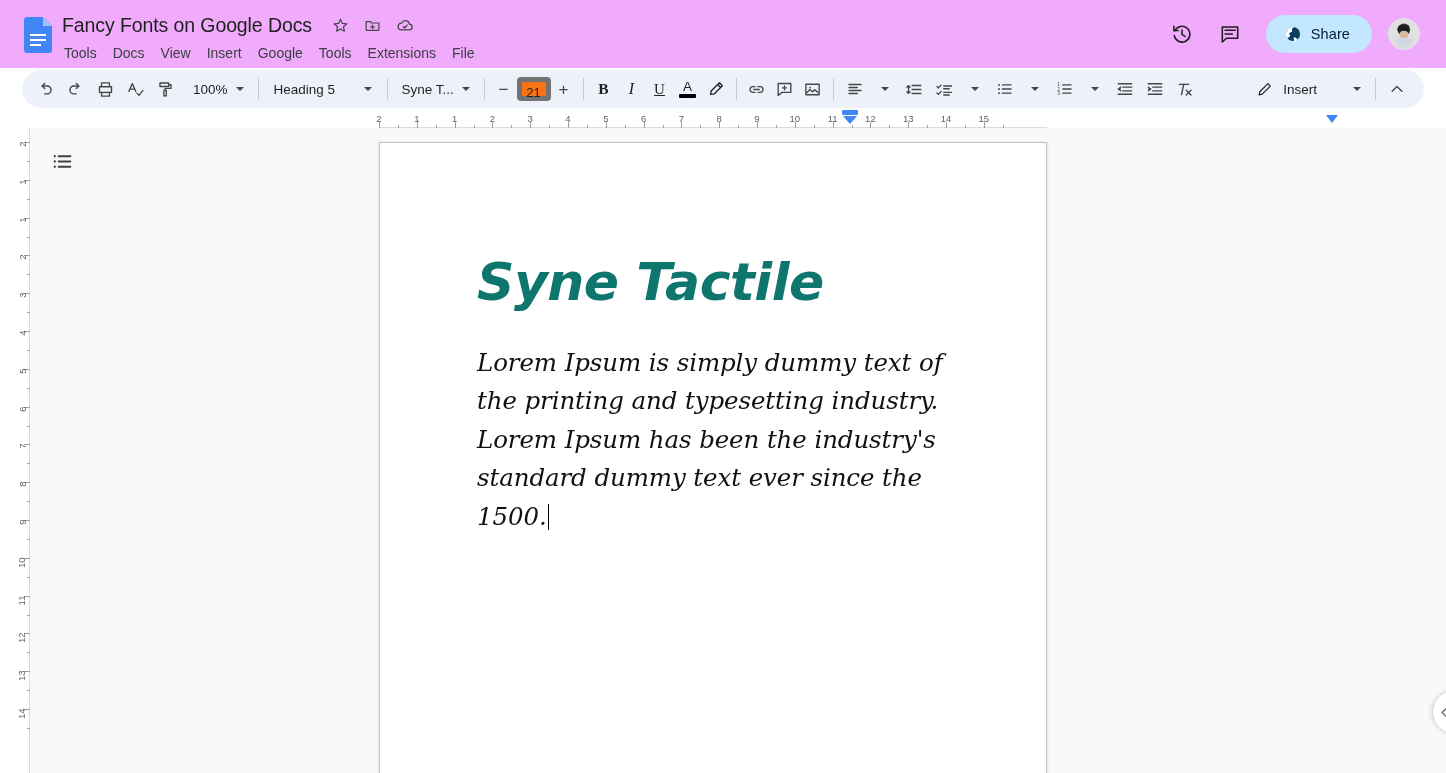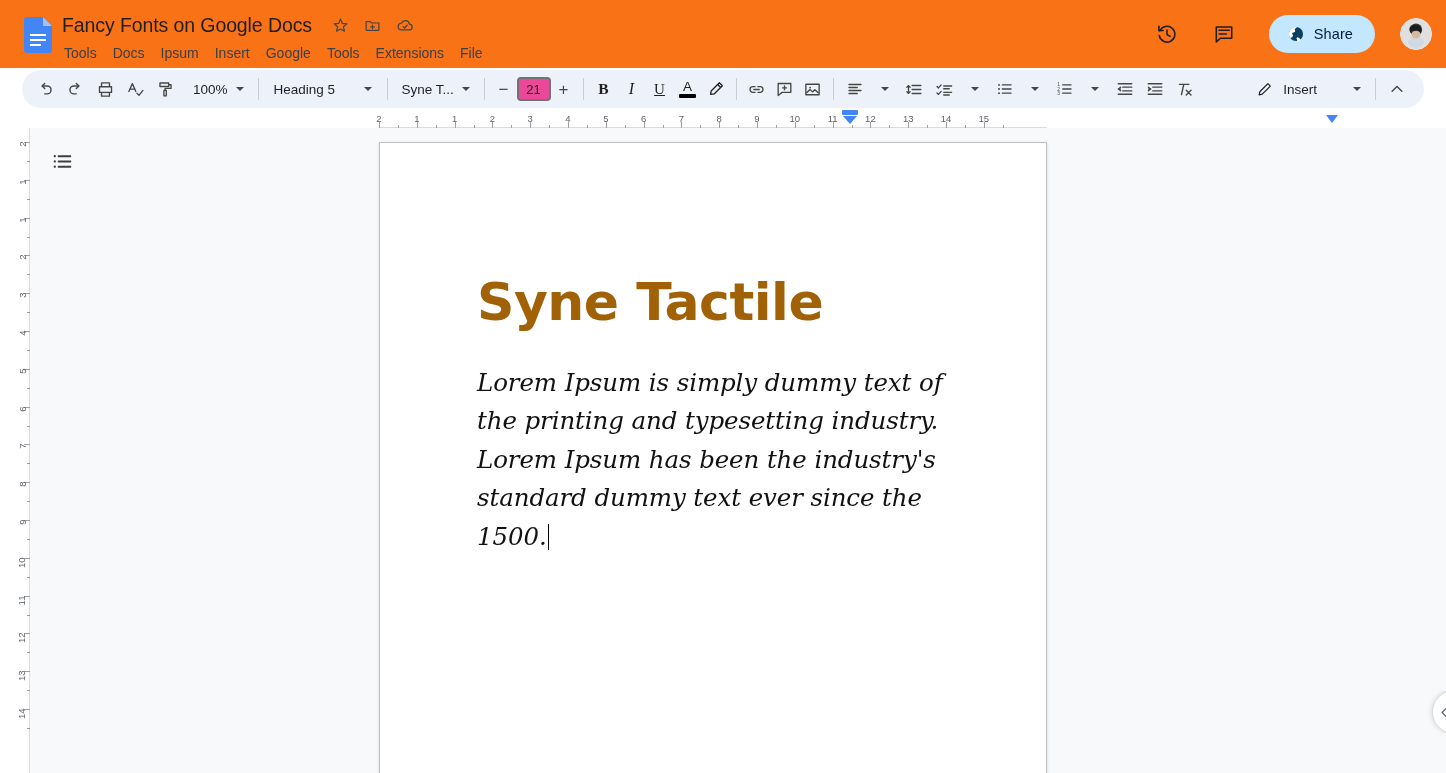--- a/index.html
+++ b/index.html
@@ -8,21 +8,21 @@
     overflow: hidden;
     background: #ffffff;
     font-family: "Liberation Sans", sans-serif;
     -webkit-font-smoothing: antialiased;
   }
   .app { position: relative; width: 1446px; height: 773px; background:#fff; }
 
   
   .header {
     position: absolute; top: 0; left: 0; width: 1446px; height: 68px;
-    background: #f97316;
+    background: #f0abfc;
     display: flex; align-items: flex-start;
   }
   .doc-logo {
     position: absolute; left: 24px; top: 17px;
     width: 28px; height: 36px;
   }
   .title-block { position: absolute; left: 62px; top: 12px; }
   .title-row { display: flex; align-items: center; height: 26px; }
   .doc-title {
     font-size: 19.5px; color: #1f1f1f; letter-spacing: -0.1px;
@@ -35,22 +35,22 @@
   }
   .menu-row {
     display: flex; align-items: center; gap: 0px; margin-top: 3px; margin-left: -6px;
   }
   .menu-item {
     font-size: 14px; color: #3c4043; padding: 3px 8px; border-radius: 4px;
     cursor: pointer; white-space: nowrap; line-height: 18px;
   }
 
   .header-right {
-    position: absolute; right: 14px; top: 14px;
-    display: flex; align-items: center; gap: 17px;
+    position: absolute; right: 26px; top: 14px;
+    display: flex; align-items: center; gap: 8px;
   }
   .hicon {
     width: 40px; height: 40px; border-radius: 50%;
     display: flex; align-items: center; justify-content: center; cursor: pointer;
   }
   .share-btn {
     display: flex; align-items: center; gap: 9px;
     height: 38px; padding: 0 22px 0 18px;
     background: #c2e7ff; color: #001d35;
     border: none; border-radius: 19px;
@@ -94,22 +94,22 @@
     display: flex; align-items: center; justify-content: space-between;
     width: 116px; height: 30px; padding: 0 9px; border-radius: 4px; cursor: pointer;
     font-size: 13.5px; color: #1f1f1f;
   }
   .font-ctl {
     display: flex; align-items: center; justify-content: space-between;
     width: 84px; height: 30px; padding: 0 8px; border-radius: 4px; cursor: pointer;
     font-size: 13.5px; color: #1f1f1f;
   }
   .fontsize-box {
-    width: 34px; height: 24px; border: 2px solid #737373; border-radius: 4px;
-    background: #ec4899; color: #1f1f1f; font-size: 13px; text-align: center;
+    width: 34px; height: 24px; border: 5px solid #737373; border-radius: 4px;
+    background: #f97316; color: #1f1f1f; font-size: 13px; text-align: center;
     font-family: "Liberation Sans", sans-serif; line-height: 22px; cursor: text;
   }
   .pm-btn {
     width: 26px; height: 26px; border-radius: 50%;
     display: flex; align-items: center; justify-content: center;
     cursor: pointer; color: #444746; font-size: 17px; line-height: 1;
   }
   .fmt-btn {
     width: 28px; height: 28px; display: flex; align-items: center; justify-content: center;
     border-radius: 4px; cursor: pointer; color: #1f1f1f;
@@ -197,26 +197,25 @@
     width: 668px; height: 880px;
     background: #ffffff;
     border: 1px solid #c0c0c0;
     box-shadow: 0 1px 3px rgba(60,64,67,0.18);
   }
   .doc-content {
     position: absolute; left: 97px; top: 112px; width: 480px;
   }
   .doc-heading {
     font-family: "DejaVu Sans", sans-serif;
-    font-size: 52px; font-weight: bold;
-    color: #a16207;
+    font-size: 52px; font-style: italic; font-weight: bold;
+    color: #0f766e;
     line-height: 1.05;
     letter-spacing: -0.5px;
     white-space: nowrap;
-    margin-top: 20px;
   }
   .doc-body {
     margin-top: 34px;
     font-family: "DejaVu Serif", serif;
     font-style: italic;
     font-size: 24.5px;
     line-height: 38.5px;
     color: #111111;
     width: 476px;
     letter-spacing: -0.1px;
@@ -272,21 +271,21 @@
             <svg width="18" height="18" viewBox="0 0 24 24" fill="none" stroke="#444746" stroke-width="1.7" stroke-linecap="round" stroke-linejoin="round">
               <path d="M6.5 18.5h11a3.8 3.8 0 0 0 .4-7.6A5.4 5.4 0 0 0 7.6 9.4 4.6 4.6 0 0 0 6.5 18.5z"></path>
               <path d="M9.6 14.1l1.9 1.9 3.4-3.9"></path>
             </svg>
           </div>
         </div>
       </div>
       <div class="menu-row">
         <div class="menu-item">Tools</div>
         <div class="menu-item">Docs</div>
-        <div class="menu-item">Ipsum</div>
+        <div class="menu-item">View</div>
         <div class="menu-item">Insert</div>
         <div class="menu-item">Google</div>
         <div class="menu-item">Tools</div>
         <div class="menu-item">Extensions</div>
         <div class="menu-item">File</div>
       </div>
     </div>
 
     <div class="header-right">
       <div class="hicon">

